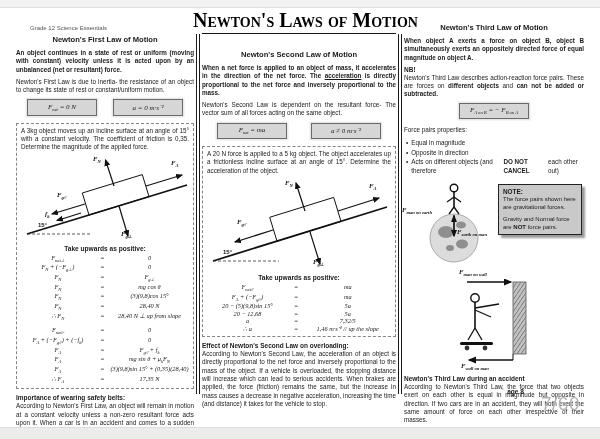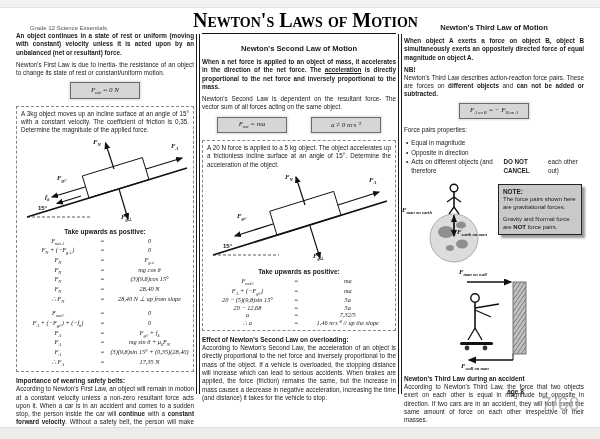--- a/index.html
+++ b/index.html
@@ -15,21 +15,21 @@
   .col{box-sizing:border-box;}
   .col1{width:178px;padding-top:24px;}
   .col2{width:194px;padding-top:2px;}
   .col3{width:180px;padding-top:12px;}
   .vsep{width:2px;border-left:1.5px solid #1a1a1a;border-right:1.5px solid #1a1a1a;height:360px;margin:26px 2px 0 2px;}
   .main-title{
     font-family:"Liberation Serif",serif;font-variant:small-caps;font-weight:bold;
     font-size:20px;line-height:1.05;text-align:center;white-space:nowrap;
     width:212px;margin:0 0 2px -9px;color:#000;
   }
-  .col2box{border-top:1.2px solid #111;padding-top:7px;}
+  .col2box{border-top:1.2px solid #111;padding-top:13px;}
   .law-heading{font-size:7.6px;font-weight:bold;text-align:center;margin:3px 0 5px 0;}
   .p{font-size:6.3px;line-height:1.32;text-align:justify;margin:0 0 4px 0;}
   .def{font-weight:bold;}
   .fbox-row{display:flex;justify-content:space-around;gap:10px;margin:5px 8px 7px 8px;}
   .fbox{
     background:#d6d6d6;border:1px solid #6a6a6a;box-shadow:0 0 0 1.5px #e9e9e9;
     padding:2.5px 7px;font-family:"Liberation Serif",serif;font-style:italic;
     font-size:7px;text-align:center;min-width:54px;
   }
   .dashed{border:1px dashed #858585;padding:3px 4px 4px 4px;margin:0 0 5px 0;}
@@ -71,24 +71,26 @@
 <body>
 
 <div class="chrome-top"></div>
 
 <div class="page">
   <div class="grade-note">Grade 12 Science Essentials</div>
 
   <div class="cols">
 
     <div class="col col1">
+      <div class="law-heading">Newton's First Law of Motion</div>
       <p class="p def">An object continues in a state of rest or uniform (moving with constant) velocity unless it is acted upon by an unbalanced (net or resultant) force.</p>
       <p class="p">Newton's First Law is due to inertia- the resistance of an object to change its state of rest or constant/uniform motion.</p>
       <div class="fbox-row">
         <div class="fbox">F<sub>net</sub> = 0 N</div>
+        <div class="fbox">a = 0 m·s⁻²</div>
       </div>
 
       <div class="dashed">
         <p class="p">A 3kg object moves up an incline surface at an angle of 15° with a constant velocity. The coefficient of friction is 0,35. Determine the magnitude of the applied force.</p>
 
         <div class="diagram d1">
           <svg width="170" height="86" viewBox="0 0 170 86">
             <defs>
               <marker id="ah1" markerWidth="7" markerHeight="7" refX="5" refY="2.5" orient="auto">
                 <path d="M0,0 L6,2.5 L0,5 z" fill="#111"></path>

